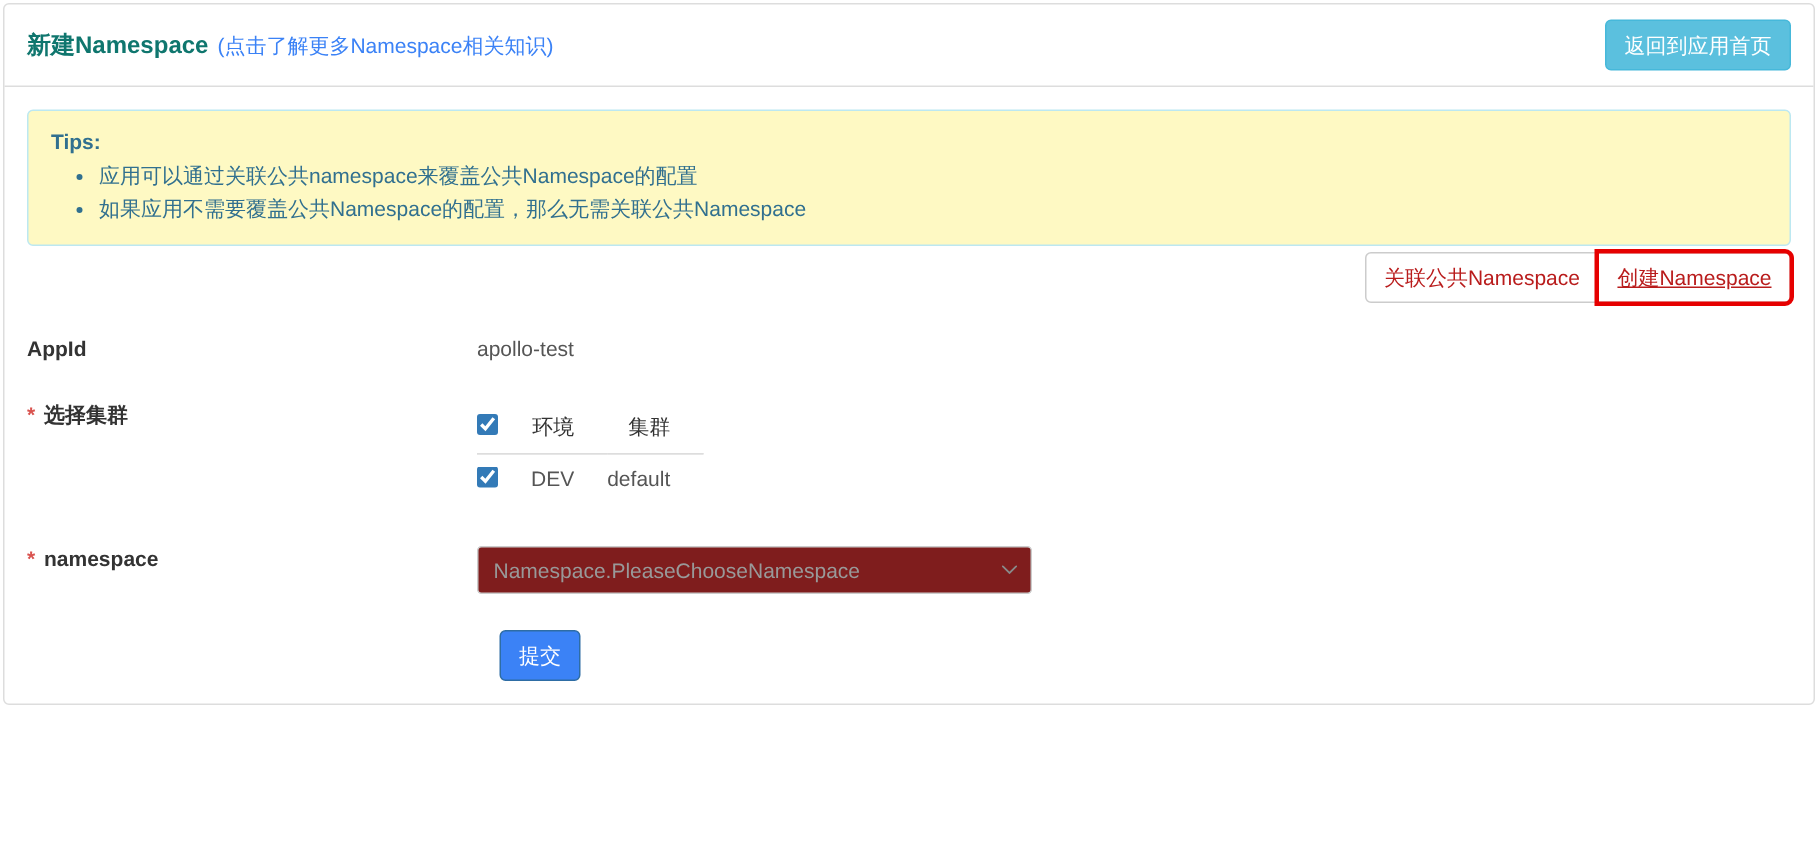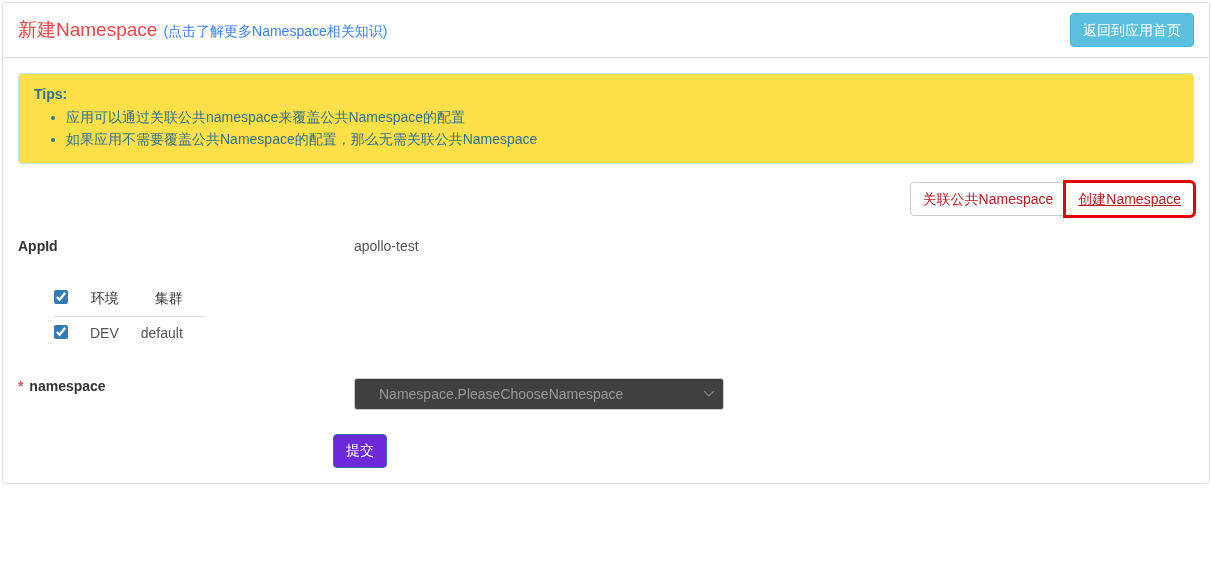--- a/index.html
+++ b/index.html
@@ -17,23 +17,23 @@
     }
     .panel-heading {
       padding: 10px 15px;
       border-bottom: 1px solid #ddd;
       display: flex;
       align-items: center;
       justify-content: space-between;
     }
     .title-wrap { display: flex; align-items: baseline; gap: 6px; }
     .panel-title {
-      font-size: 19px;
-      color: #ef4444;
-      font-weight: 400;
+      font-size: 16px;
+      color: #0f766e;
+      font-weight: 700;
     }
     .title-link {
       color: #3b82f6;
       font-size: 14px;
       text-decoration: none;
       cursor: pointer;
     }
     .btn {
       display: inline-block;
       padding: 6px 12px;
@@ -44,37 +44,36 @@
       border: 1px solid transparent;
       line-height: 1.42857143;
     }
     .btn-info {
       color: #fff;
       background-color: #5bc0de;
       border-color: #46b8da;
     }
     .btn-primary {
       color: #fff;
-      background-color: #6d28d9;
+      background-color: #3b82f6;
       border-color: #2e6da4;
-      font-family: Liberation Serif, serif;
     }
     .btn-default {
       color: #b91c1c;
       background-color: #fff;
       border-color: #ccc;
     }
     .panel-body { padding: 15px; }
     .alert-info {
-      background-color: #fde047;
+      background-color: #fef9c3;
       border: 1px solid #bce8f1;
       color: #31708f;
       padding: 12px 15px;
       border-radius: 4px;
-      margin-bottom: 18px;
+      margin-bottom: 4px;
     }
     .alert-info strong { font-weight: bold; }
     .alert-info ul { margin: 4px 0 0 32px; list-style: disc; }
     .alert-info li { line-height: 1.6; }
     .tab-row {
       display: flex;
       justify-content: flex-end;
       margin: 4px 0 18px 0;
     }
     .btn-group { display: inline-flex; }
@@ -93,21 +92,21 @@
       margin-bottom: 24px;
     }
     .control-label {
       width: 300px;
       padding-right: 15px;
       padding-top: 4px;
       font-weight: bold;
       color: #333;
     }
     .control-label .req { color: #d9534f; margin-right: 2px; }
-    .form-value { flex: 1; padding-top: 4px; margin-left: 36px; }
+    .form-value { flex: 1; padding-top: 4px; }
     .static-text { color: #555; }
     .cluster-table { border-collapse: collapse; }
     .cluster-table tr { }
     .cluster-table td, .cluster-table th {
       padding: 8px 22px 8px 0;
       text-align: right;
       font-weight: normal;
       color: #555;
     }
     .cluster-table thead th { color: #333; border-bottom: 1px solid #ddd; }
@@ -116,22 +115,22 @@
       width: 14px; height: 14px; cursor: pointer;
       accent-color: #337ab7;
     }
     .select-wrap {
       position: relative;
       width: 370px;
     }
     .select-box {
       border: 1px solid #ccc;
       border-radius: 3px;
-      background: #404040;
-      padding: 6px 28px 6px 24px;
+      background: #7f1d1d;
+      padding: 6px 28px 6px 10px;
       color: #999;
       cursor: pointer;
       font-size: 14px;
       line-height: 1.3;
       position: relative;
     }
     .select-caret {
       position: absolute;
       right: 10px;
       top: 50%;
@@ -173,20 +172,21 @@
     <div class="form-horizontal">
 
       <div class="form-group">
         <label class="control-label">AppId</label>
         <div class="form-value">
           <span class="static-text">apollo-test</span>
         </div>
       </div>
 
       <div class="form-group">
+        <label class="control-label"><span class="req">*</span> <span>选择集群</span></label>
         <div class="form-value">
           <table class="cluster-table">
             <thead>
               <tr>
                 <th class="cb-cell">
                   <input type="checkbox" checked="" style="">
                 </th>
                 <th>环境</th>
                 <th>集群</th>
               </tr>

